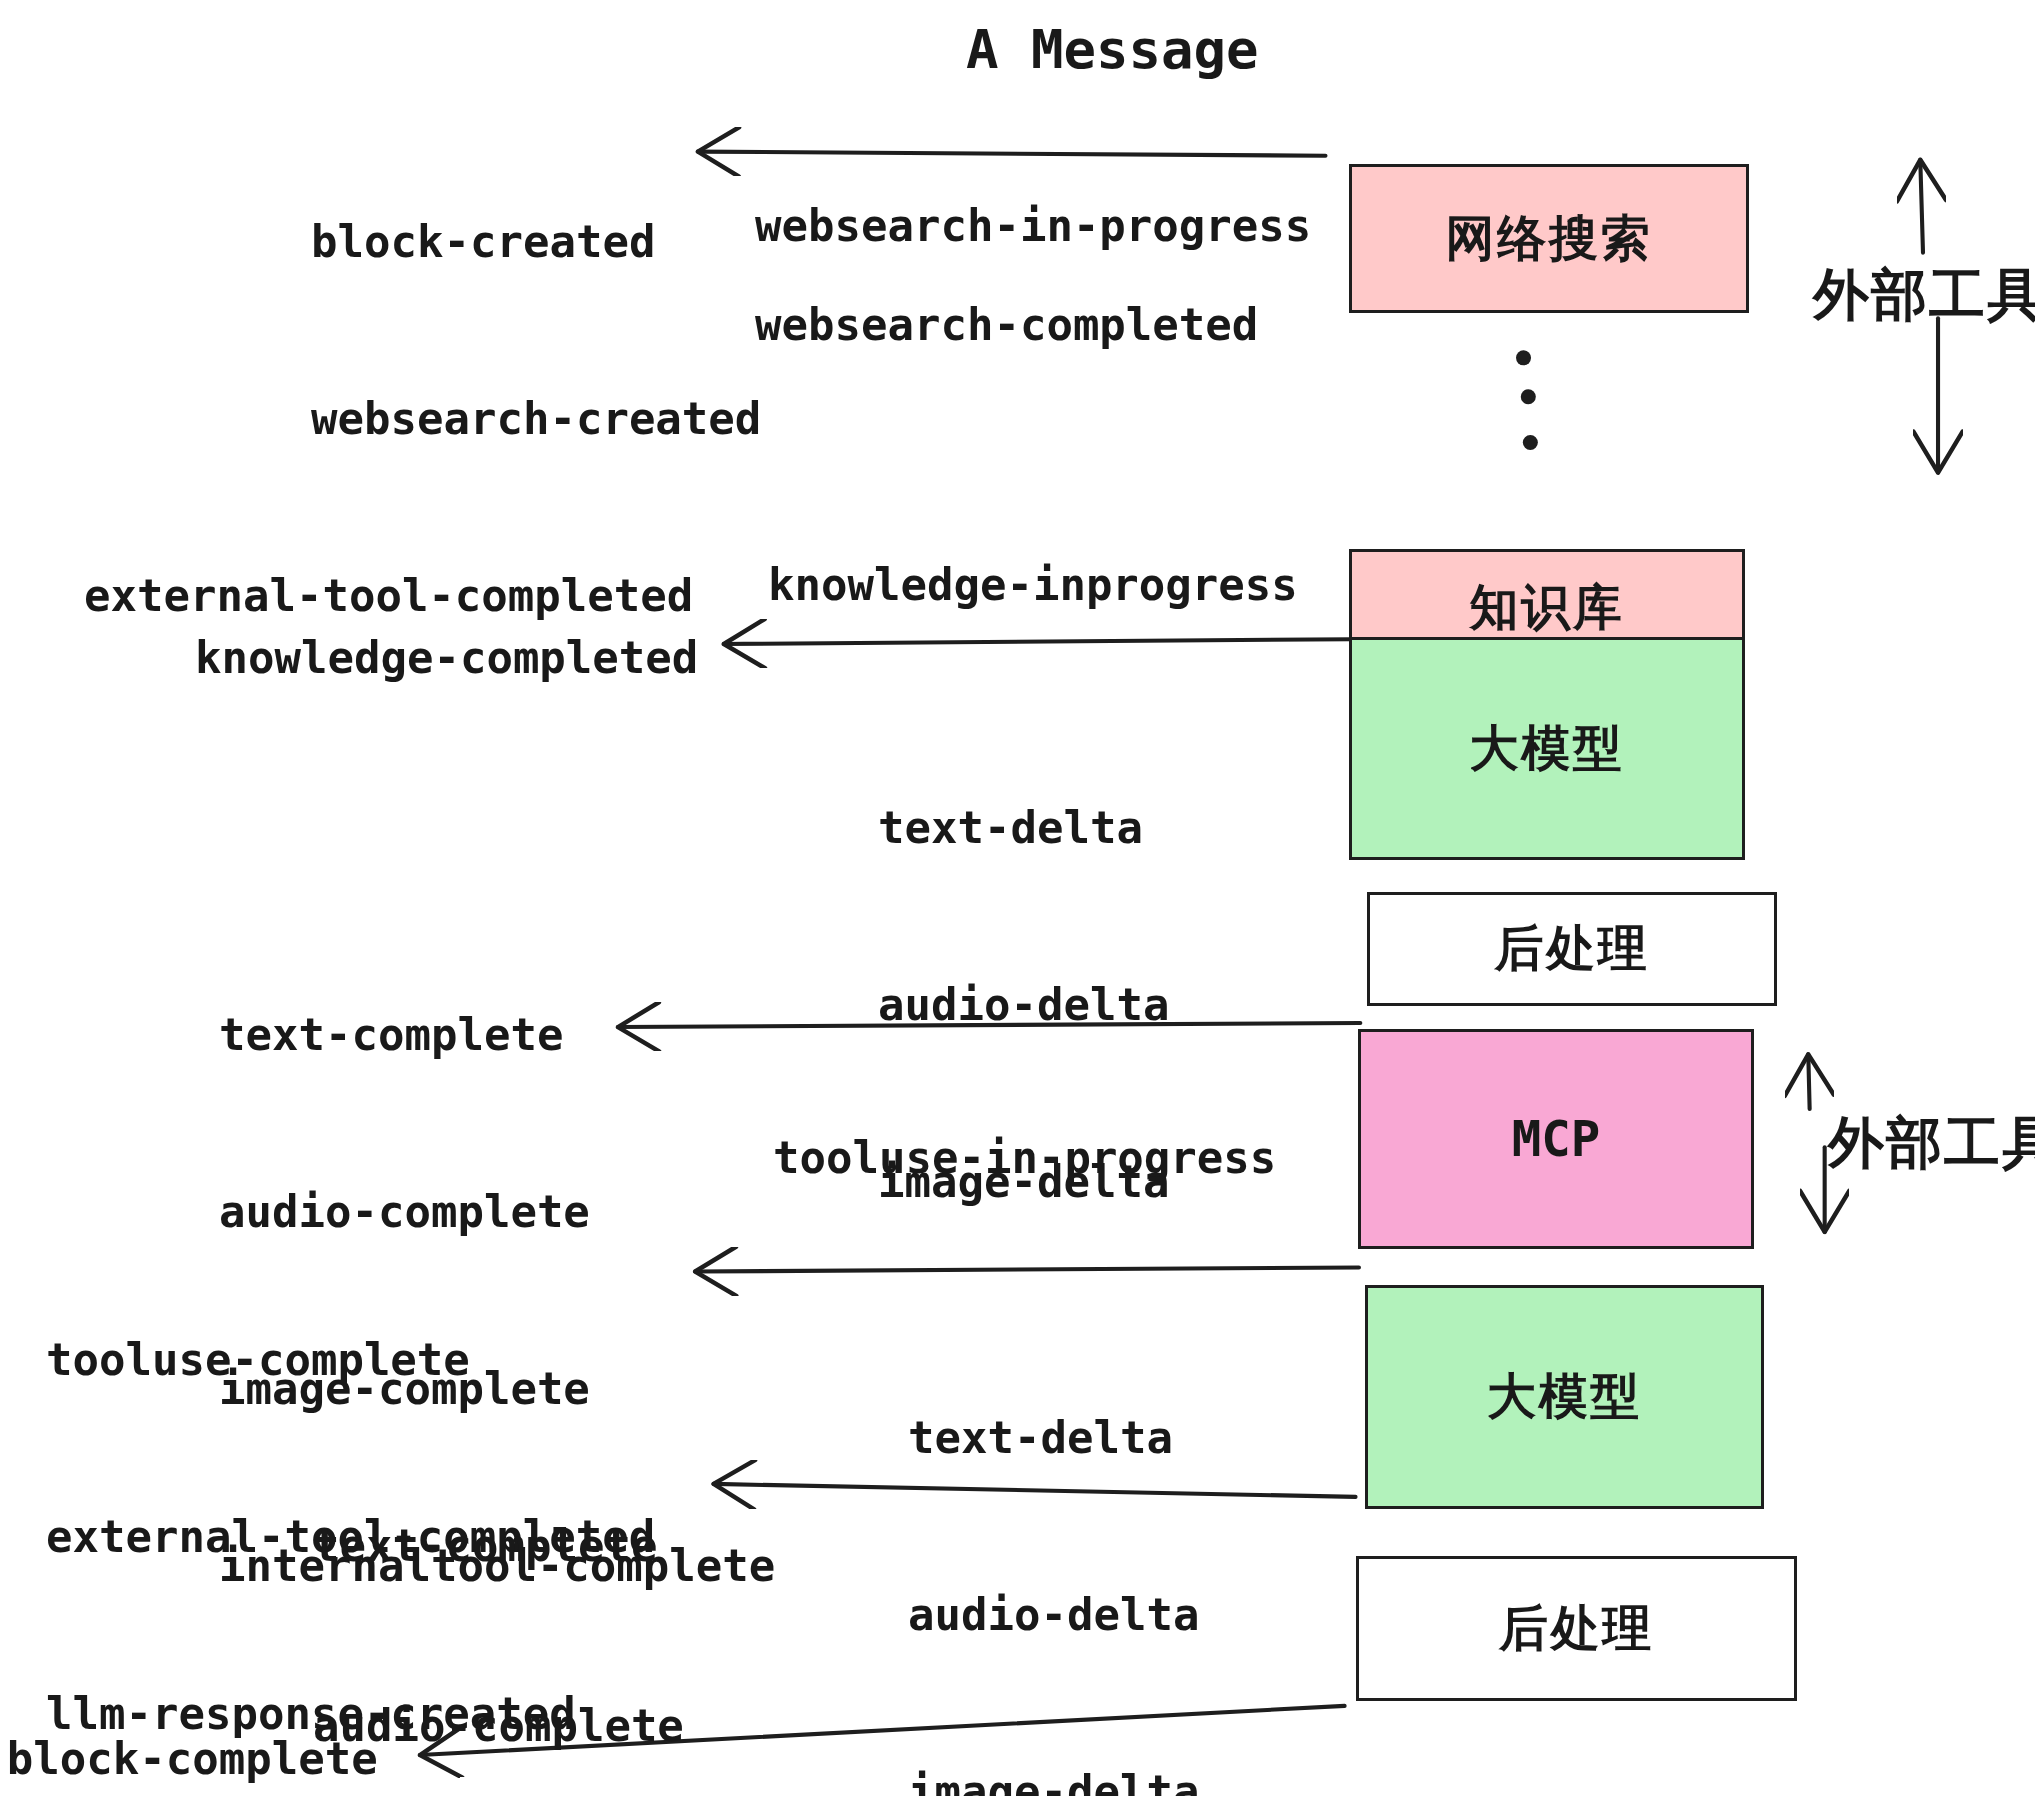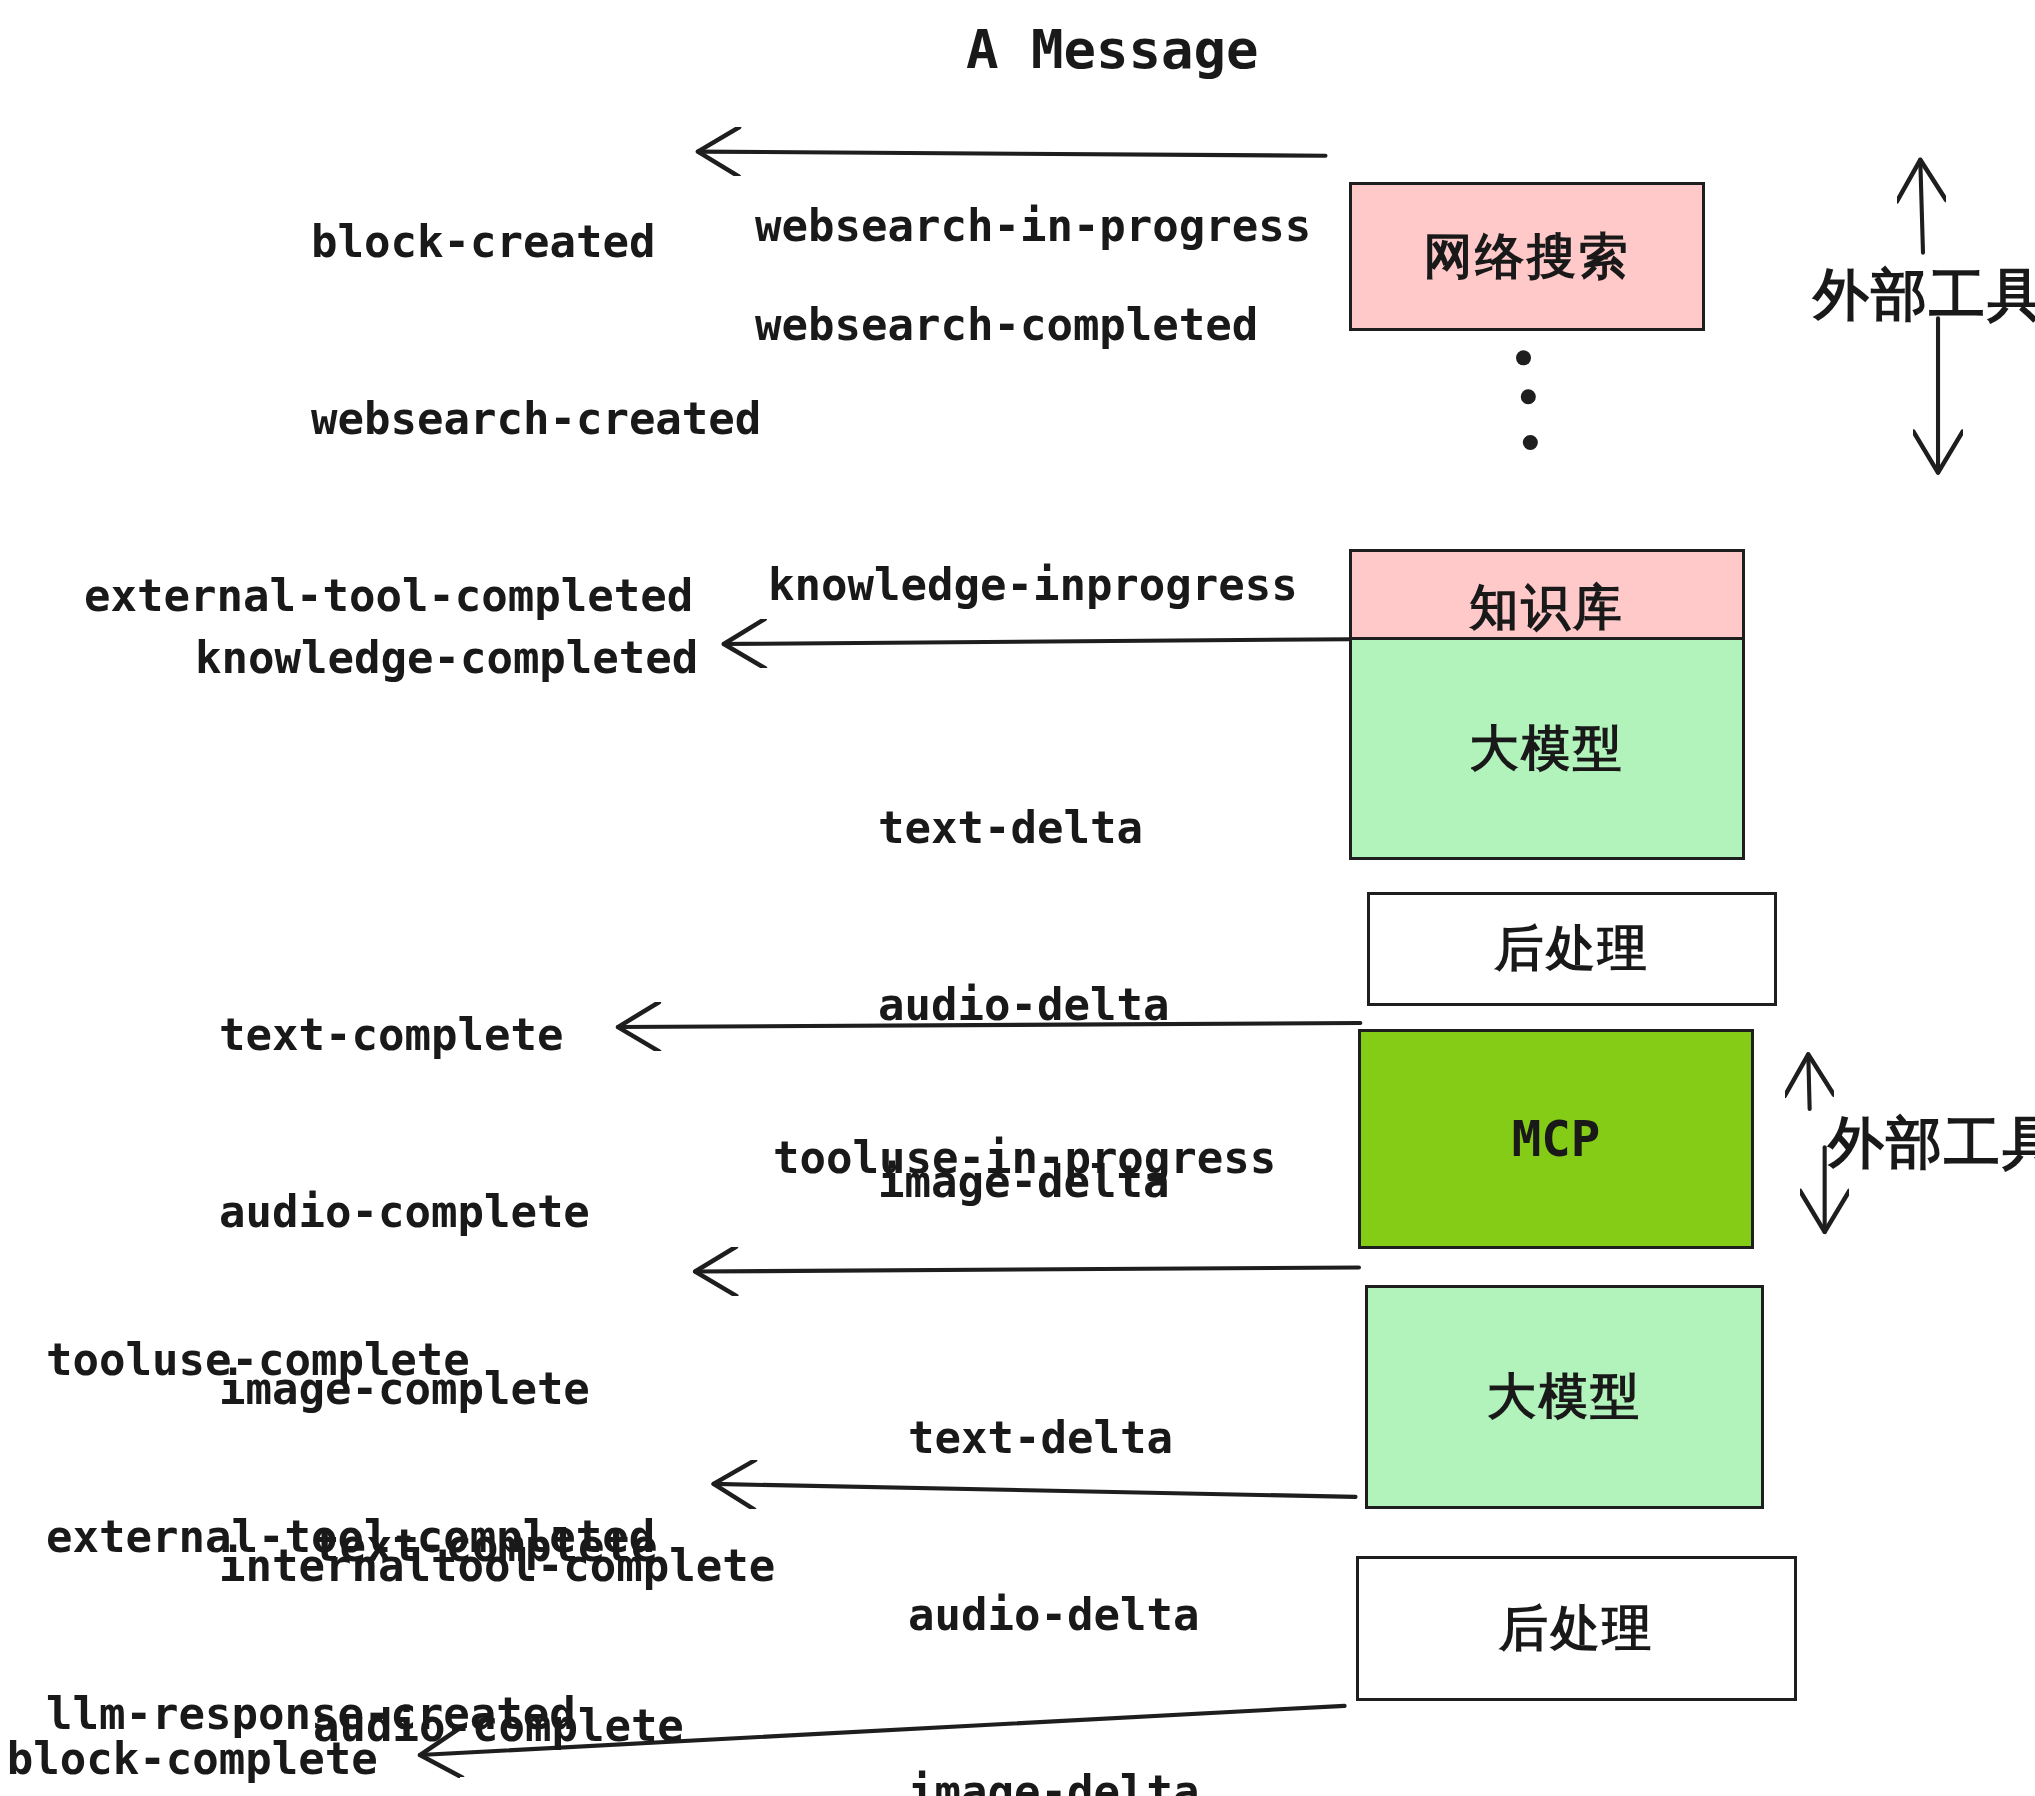--- a/index.html
+++ b/index.html
@@ -13,21 +13,21 @@
   }
   .ev{
     position:absolute;font-size:44px;font-weight:bold;line-height:59px;white-space:pre;
   }
   .box{
     position:absolute;border:3.4px solid #1e1e1e;box-sizing:border-box;
     display:flex;align-items:center;justify-content:center;background:#ffffff;
   }
   .box.pink{background:#ffc9c9;}
   .box.green{background:#b2f2bb;}
-  .box.yellow{background:#84cc16;}
+  .box.yellow{background:#f9a8d4;}
   .cjk{
     font-family:"DejaVu Sans", sans-serif;font-size:49px;font-weight:600;
     letter-spacing:2.7px;white-space:pre;
   }
   .mono-label{font-family:"DejaVu Sans Mono", monospace;font-size:49px;font-weight:bold;}
   .side{
     position:absolute;font-family:"DejaVu Sans", sans-serif;font-size:56px;font-weight:600;
     white-space:pre;letter-spacing:2px;
   }
 </style>
@@ -104,21 +104,21 @@
   <div class="ev" style="left:313px;top:1396px;line-height:60px;">
     <div>text-complete</div>
     <div>audio-complete</div>
     
     
     
   </div>
 
   <div class="ev" style="left:6.8px;top:1729px;">block-complete</div>
 
-  <div class="box pink" style="left:1349px;top:182px;width:356px;height:149px;justify-content:center;">
+  <div class="box pink" style="left:1349px;top:164px;width:400px;height:149px;justify-content:center;">
     <span class="cjk">网络搜索</span>
   </div>
 
   <div class="box pink" style="left:1349px;top:503px;width:396px;height:117px;margin-top:46px;">
     <span class="cjk">知识库</span>
   </div>
 
   <div class="box green" style="left:1349px;top:637px;width:396px;height:223px;">
     <span class="cjk">大模型</span>
   </div>

